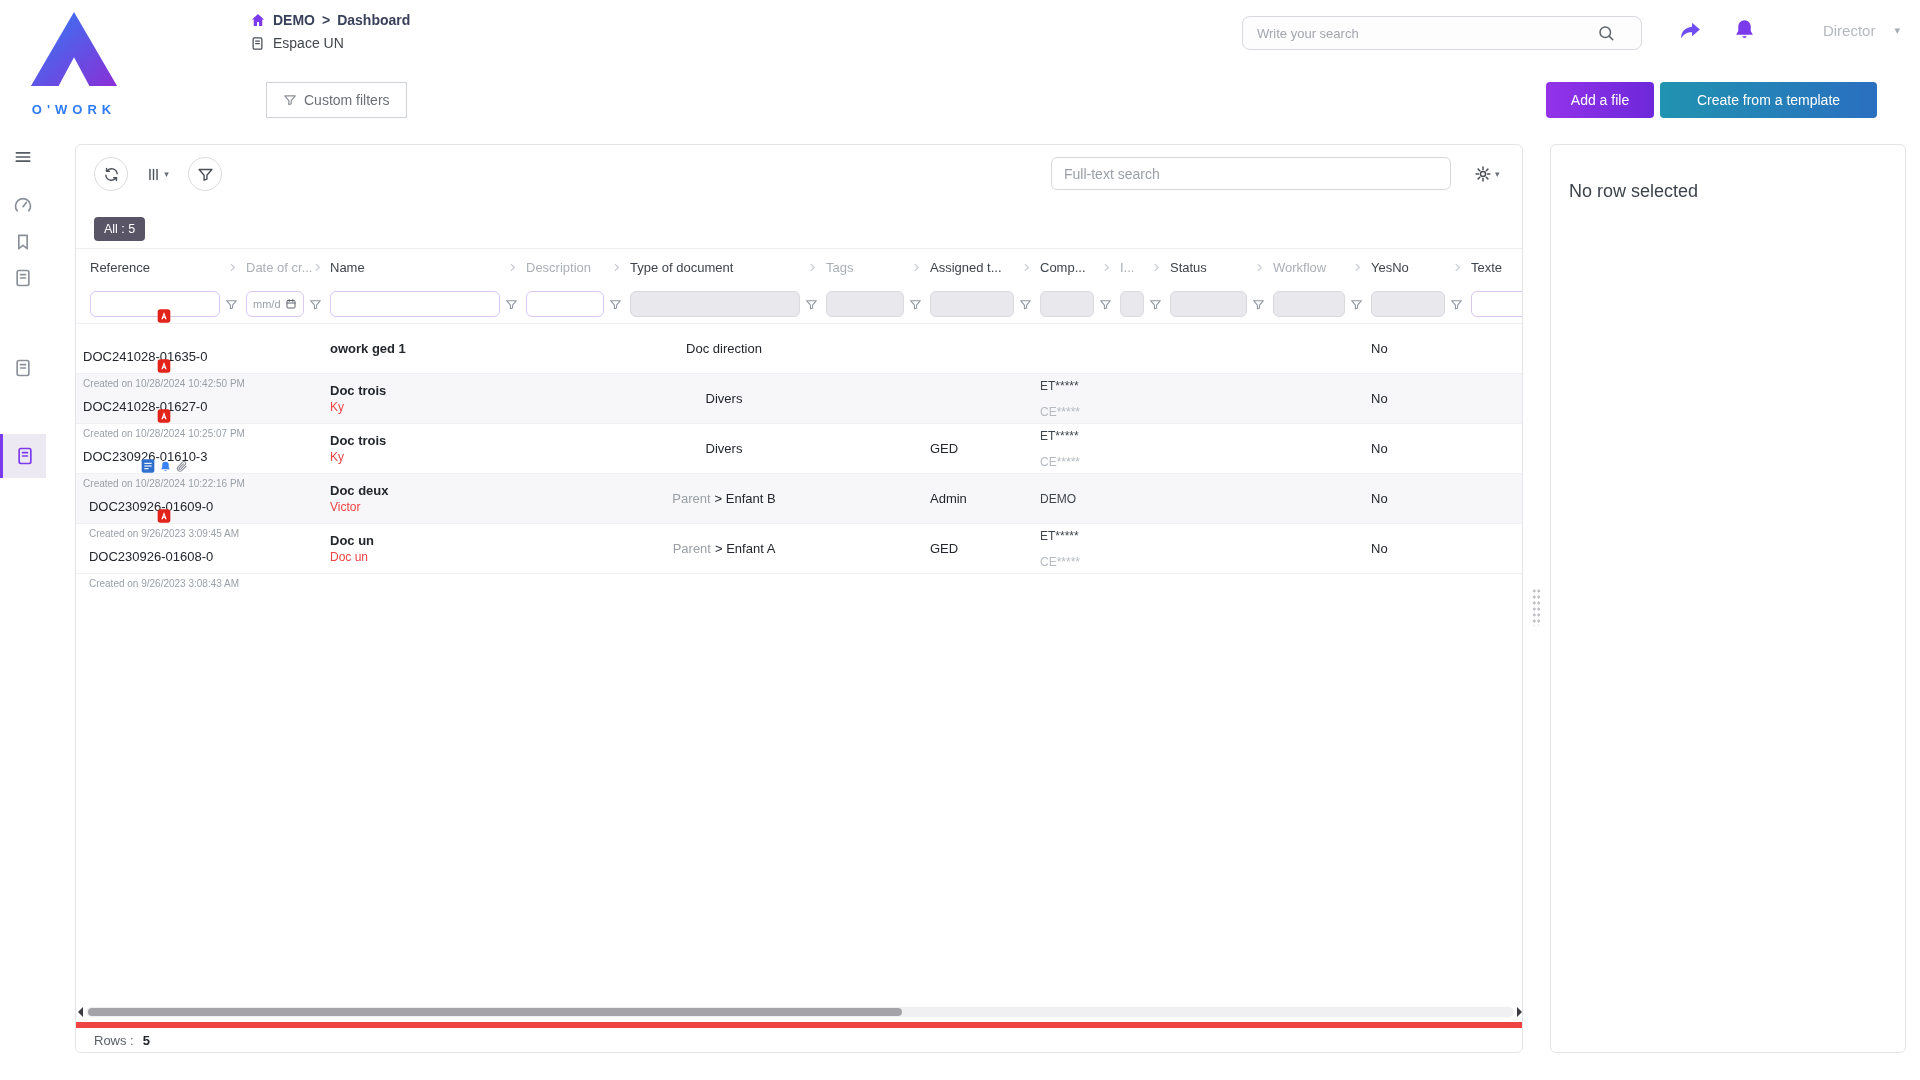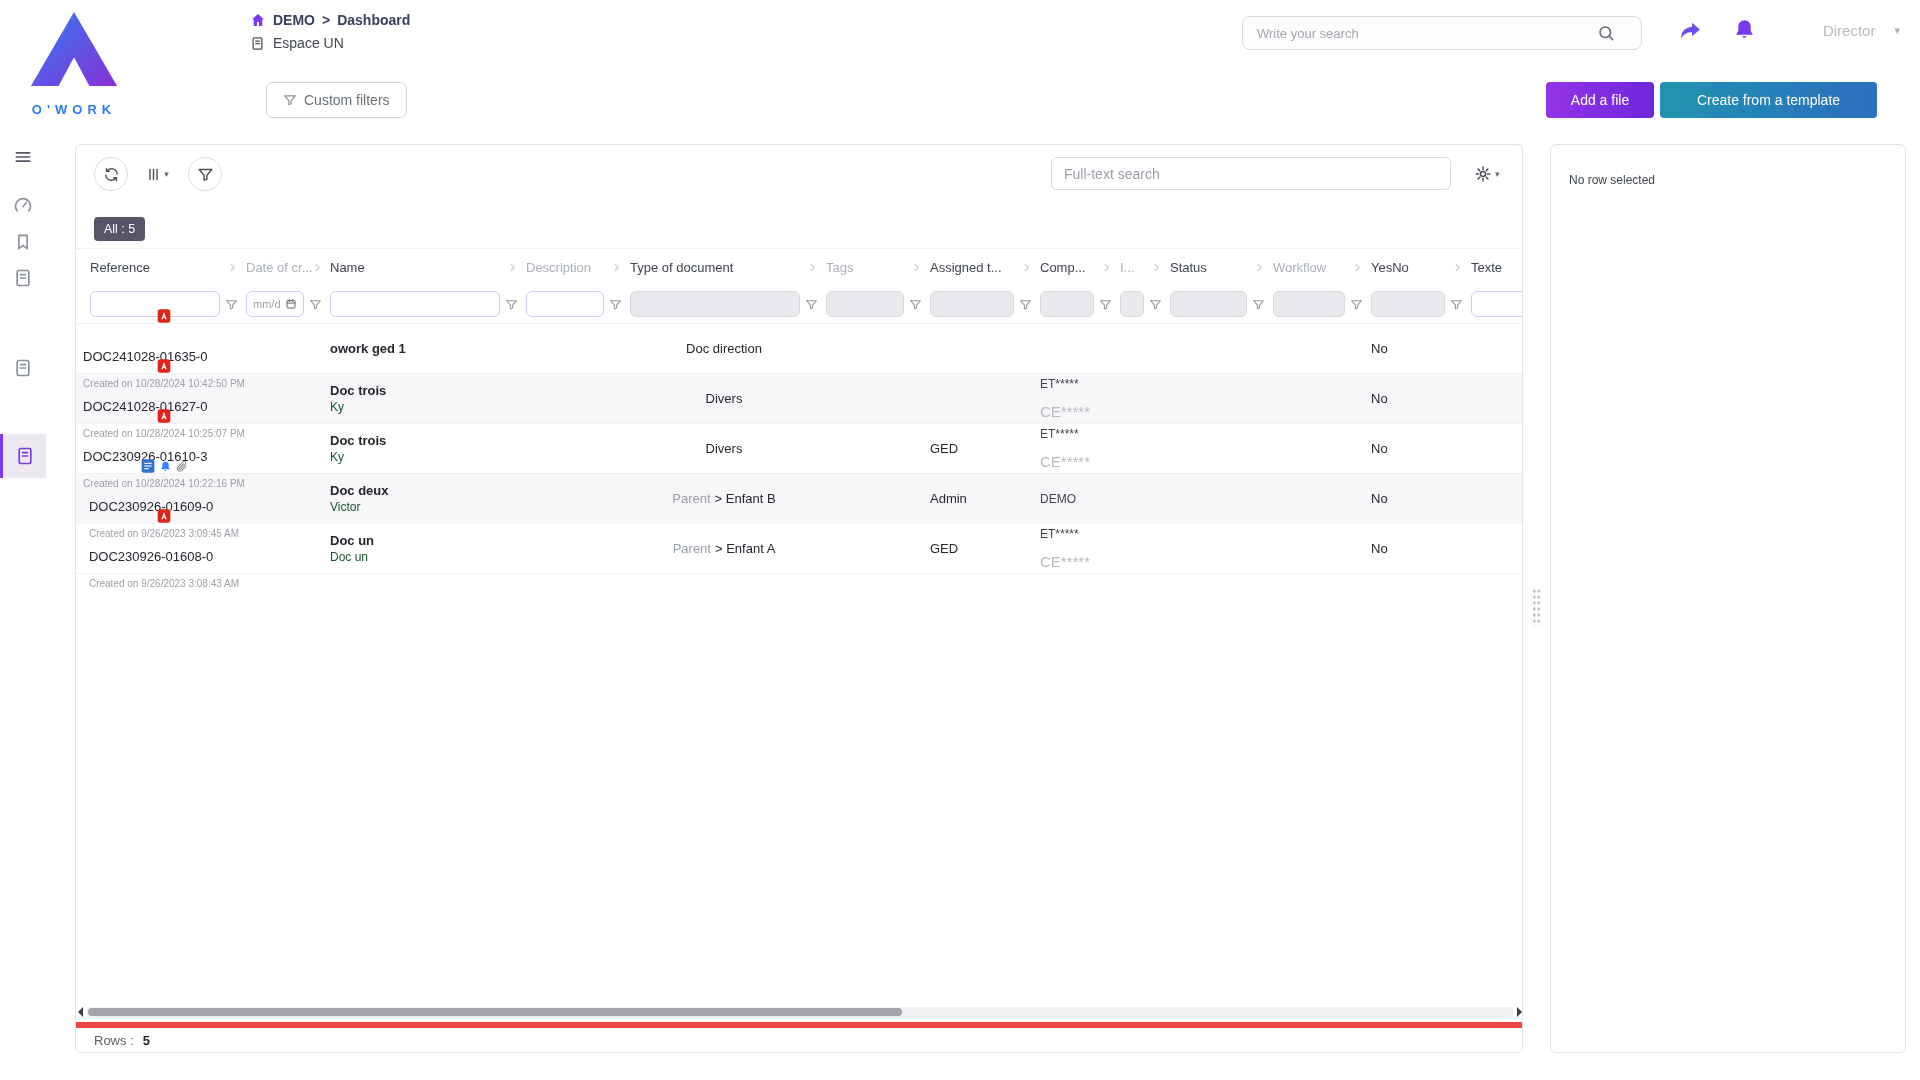--- a/index.html
+++ b/index.html
@@ -20,21 +20,21 @@
   .global-search input{border:none;outline:none;background:transparent;flex:1;font-size:13px;color:#333;font-family:"Liberation Sans",sans-serif}
   .global-search input::placeholder{color:#a2a6ad}
   .global-search .icon{width:18px;height:18px;color:#5f656d}
   .top-icon{position:absolute;display:inline-flex;cursor:pointer}
   .top-icon.share{left:1678px;top:18px;width:25px;height:25px;color:#6d4df2}
   .top-icon.bell{left:1732px;top:17px;width:25px;height:25px;color:#7c3aed}
   .user-role{position:absolute;right:20px;top:22px;display:flex;align-items:center;gap:19px;color:#b4b8bf;font-size:15px;cursor:pointer}
   .user-role .caret{font-size:11px;color:#a9adb4}
 
   
-  .btn-outline{position:absolute;left:266px;top:82px;height:36px;display:flex;align-items:center;gap:7px;padding:0 16px;background:#fff;border:1px solid #cfd3d8;border-radius:7px;color:#6a7076;font-size:14px;font-family:"Liberation Sans",sans-serif;cursor:pointer}
+  .btn-outline{position:absolute;left:266px;top:82px;height:36px;display:flex;align-items:center;gap:7px;padding:0 16px;background:#fff;border:1px solid #cfd3d8;border-radius:0;color:#6a7076;font-size:14px;font-family:"Liberation Sans",sans-serif;cursor:pointer}
   .btn-outline .icon{width:14px;height:14px;color:#8a9097}
   .btn-purple{position:absolute;left:1546px;top:82px;width:108px;height:36px;border:none;border-radius:4px;color:#fff;font-size:14px;font-family:"Liberation Sans",sans-serif;background:linear-gradient(90deg,#9333ea,#6d28d9);cursor:pointer}
   .btn-blue{position:absolute;left:1660px;top:82px;width:217px;height:36px;border:none;border-radius:4px;color:#fff;font-size:14px;font-family:"Liberation Sans",sans-serif;background:linear-gradient(90deg,#2193b0,#2a6fc0);cursor:pointer}
 
   
   .sidebar{position:absolute;left:0;top:130px;width:46px;height:950px;background:#fff}
   .s-icon{position:absolute;left:13px;width:20px;height:20px;color:#8b9199;cursor:pointer}
   .s-icon.dark{color:#555b63}
   .s-active{position:absolute;left:0;top:304px;width:46px;height:44px;background:#ece9f2;border-left:3px solid #7c3aed;display:flex;align-items:center;justify-content:center;cursor:pointer}
   .s-active .s-icon{position:static;color:#7c3aed}
@@ -74,44 +74,44 @@
   .td{height:100%;padding:0 4px;flex-shrink:0;display:flex;flex-direction:column;justify-content:center;overflow:hidden}
   .td.c0{align-items:center;gap:25px;overflow:visible}
   .td.c4{flex-direction:row;align-items:center;gap:4px;font-size:13px;color:#23272d;white-space:nowrap}
   .row-icons{display:inline-flex;align-items:center;gap:3px;flex-shrink:0}
   .ri{display:inline-flex;width:16px;height:16px}
   .ri.ri-bell{width:13px;height:13px;color:#3b82f6}
   .ri.ri-paperclip{width:13px;height:13px;color:#8a9097}
   .ref-text{font-size:13px;color:#23272d;white-space:nowrap}
   .created-text{font-size:10px;color:#9aa0a8;white-space:nowrap;margin-top:14px}
   .name-text{font-size:13px;font-weight:bold;color:#23272d;white-space:nowrap}
-  .name-sub{font-size:12px;color:#14532d;margin-top:2px;white-space:nowrap}
+  .name-sub{font-size:12px;color:#ef4444;margin-top:2px;white-space:nowrap}
   .type-parent{color:#9aa0a8}
   .type-child{color:#23272d}
   .td.c6{font-size:13px;color:#23272d}
   .comp-1{font-size:12px;color:#3e444c;white-space:nowrap}
-  .comp-2{font-size:15px;color:#b6bbc2;margin-top:12px;white-space:nowrap}
+  .comp-2{font-size:12px;color:#b6bbc2;margin-top:12px;white-space:nowrap}
   .td.c11{font-size:13px;color:#23272d}
   
   .c0{width:156px}.c1{width:84px}.c2{width:196px}.c3{width:104px}.c4{width:196px}.c5{width:104px}.c6{width:110px}.c7{width:80px}.c8{width:50px}.c9{width:103px}.c10{width:98px}.c11{width:100px}.c12{width:120px}
 
   
   .hscroll{position:absolute;left:2px;top:861px;width:1444px;height:12px;display:flex;align-items:center;gap:3px}
   .arr{width:0;height:0;border:5px solid transparent;cursor:pointer}
   .arr.left{border-right-color:#3c3c40;border-left:none}
   .arr.right{border-left-color:#3c3c40;border-right:none}
   .track{flex:1;height:10px;background:#f0f0f2;border-radius:5px;position:relative}
   .thumb{position:absolute;left:2px;top:1px;height:8px;width:57%;background:#a4a4a8;border-radius:4px;cursor:grab}
   .panel-footer{position:absolute;left:0;top:877px;width:100%;height:31px;border-top:6px solid #ef4444;display:flex;align-items:center;gap:9px;padding-left:18px;font-size:13px;color:#5a6067;background:#fff}
   .rows-count{font-weight:bold;color:#212529}
 
   
   .drag-handle{position:absolute;left:1532px;top:588px;width:9px;height:38px;background-image:radial-gradient(#c0c0c6 1.1px,transparent 1.3px);background-size:4.5px 6px;cursor:col-resize}
   .detail-panel{position:absolute;left:1550px;top:144px;width:356px;height:909px;background:#fff;border:1px solid #e3e4e8;border-radius:6px}
-  .no-row{margin:28px 0 0 18px;font-size:12px;color:#3e444c}
+  .no-row{margin:36px 0 0 18px;font-size:18px;color:#3e444c}
 
   [data-icon] svg,.funnel svg,.col-chev svg,.ri svg,.cal svg{width:100%;height:100%;display:block}
   [data-icon]{display:inline-flex}
 </style>
 </head>
 <body>
 
 <div class="app">
 
   <div class="logo">

